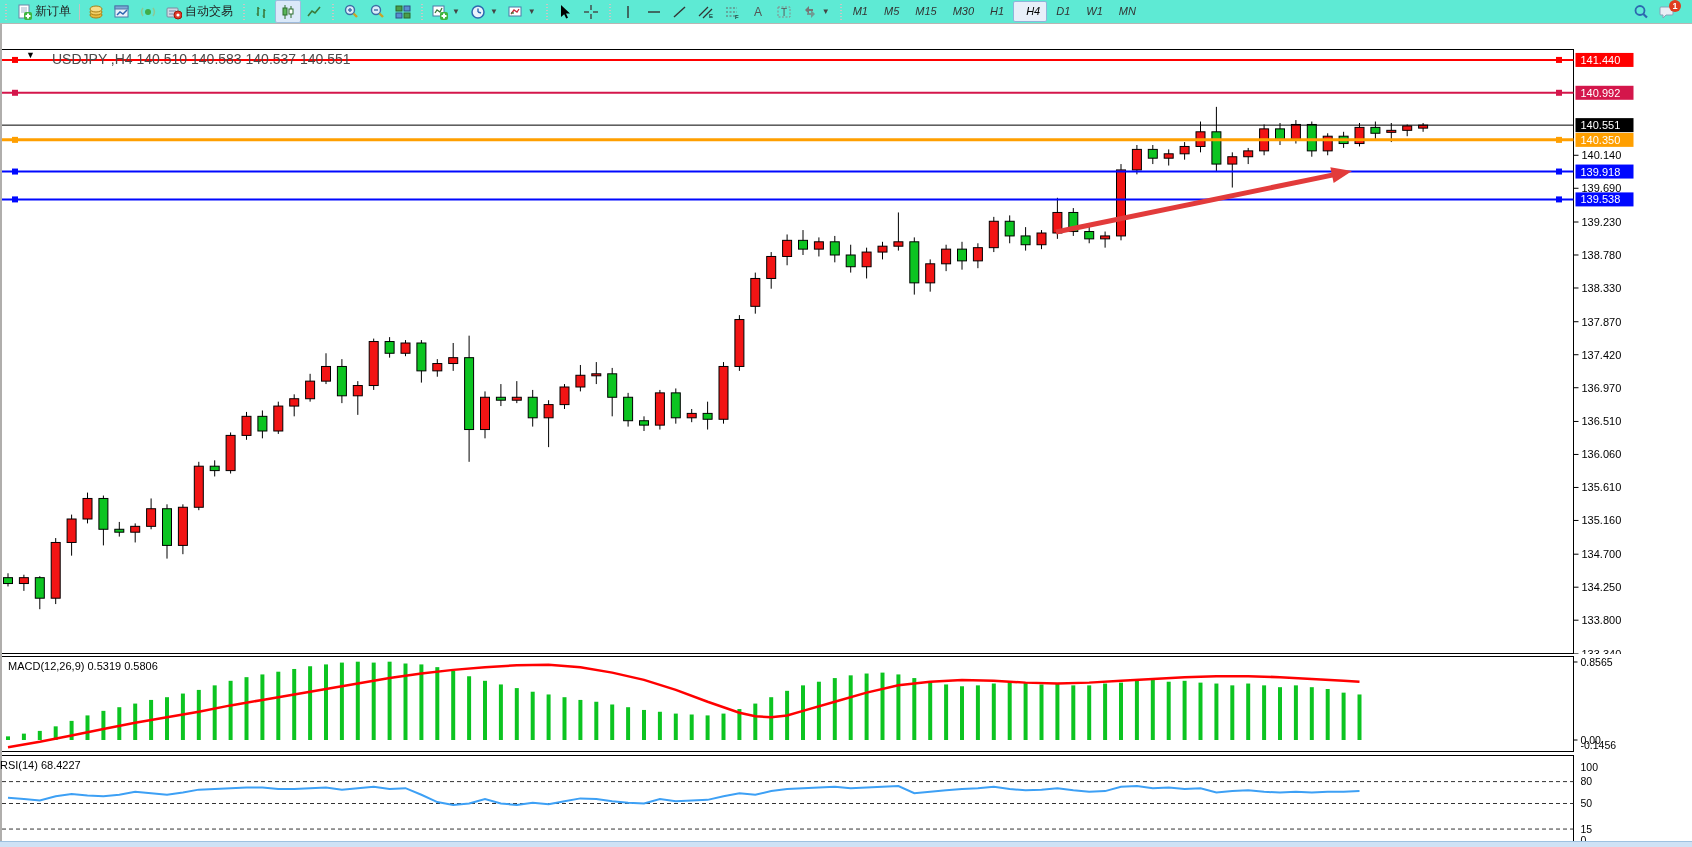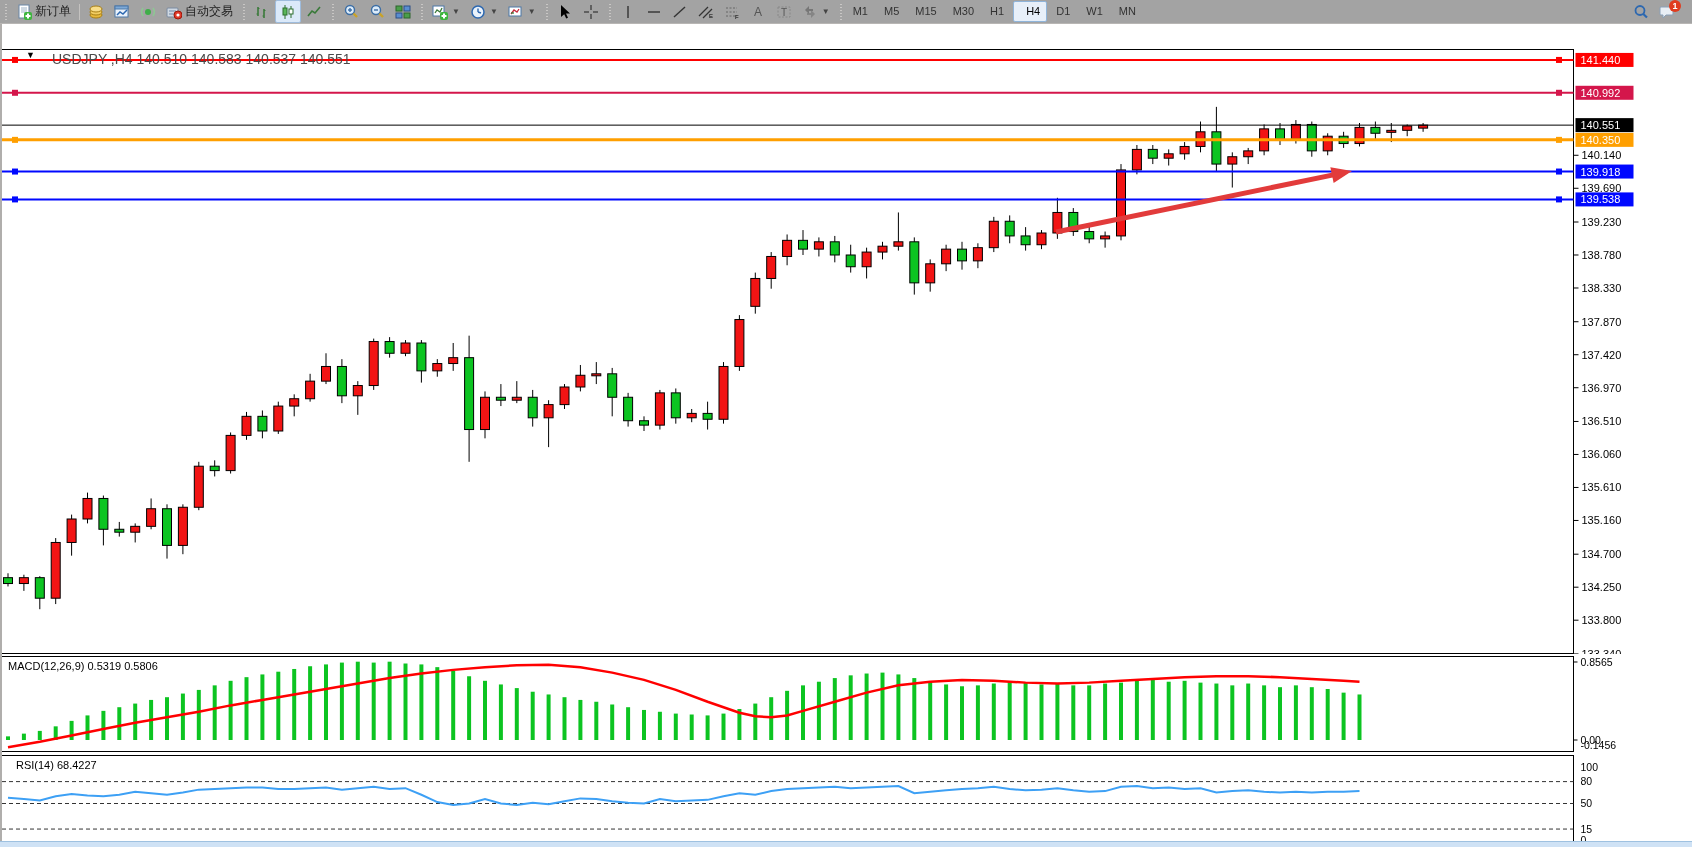--- a/index.html
+++ b/index.html
@@ -1,18 +1,18 @@
 <!DOCTYPE html>
 <html><head>
 <meta charset="utf-8">
 <style>
   html,body{margin:0;padding:0;background:#ffffff;font-family:"Liberation Sans",sans-serif;}
   #stage{position:relative;width:1692px;height:847px;overflow:hidden;background:#fff;}
   
-  .toolbar{position:absolute;left:0;top:0;width:1692px;height:23px;background:#a3a3a3;
+  .toolbar{position:absolute;left:0;top:0;width:1692px;height:23px;background:#5eead4;
     border-bottom:1px solid #b8b6b4;display:flex;align-items:center;font-size:12px;color:#222;}
   .grip{width:5px;height:16px;margin:0 2px 0 4px;
     background-image:repeating-linear-gradient(#c9c7c5 0 1px,transparent 1px 3px);
     background-size:2px 100%;background-repeat:repeat-y;background-position:1px 0;}
   .tb-btn{display:flex;align-items:center;gap:3px;padding:1px 4px;height:19px;border:1px solid transparent;
     border-radius:2px;cursor:default;white-space:nowrap;}
   .tb-btn.pressed{background:#dbe9f9;border-color:#9ebcdd;}
   .tb-sep{width:1px;height:16px;background:#c4c2c0;margin:0 3px;}
   .caret{font-size:8px;color:#444;margin-left:1px;}
   .tf-btn{padding:2px 6px;height:15px;line-height:15px;font-size:11px;color:#333;border:1px solid transparent;border-radius:2px;}
@@ -270,21 +270,21 @@
       <span class="icon16">
         <svg width="16" height="16">
             <polygon points="3,6 7,2 7,5 11,5 11,7 7,7 7,10" fill="#777"></polygon>
             <polygon points="13,10 9,14 9,11 5,11 5,9 9,9 9,6" fill="#777" opacity="0.7"></polygon>
           </svg>
       </span>
       <span class="caret">▼</span>
     </div>
 
     <div class="grip"></div>
-    <div id="tf-group" style="display:flex;align-items:center;gap:2px;">
+    <div id="tf-group" style="display:flex;align-items:center;gap:2px;font-style:italic;">
         <div class="tf-btn">M1</div>
         <div class="tf-btn">M5</div>
         <div class="tf-btn">M15</div>
         <div class="tf-btn">M30</div>
         <div class="tf-btn">H1</div>
         <div class="tf-btn active">H4</div>
         <div class="tf-btn">D1</div>
         <div class="tf-btn">W1</div>
         <div class="tf-btn">MN</div>
       </div>
@@ -306,21 +306,21 @@
           </svg>
         <span class="badge">1</span>
       </span>
     </div>
   </div>
 
   <div class="chartwin">
     <div class="symbol-marker">▼</div>
     <div class="chart-title">USDJPY ,H4  140.510 140.583 140.537 140.551</div>
     <div class="pane-header" style="left:8px;top:636px;text-align:right;">MACD(12,26,9) 0.5319 0.5806</div>
-    <div class="pane-header" style="left:16px;top:735px;">RSI(14) 68.4227</div>
+    <div class="pane-header" style="left:0;top:735px;">RSI(14) 68.4227</div>
 
     <svg id="main-svg" class="pane-svg" style="top:25px;" width="1692" height="605">
         <rect x="1.5" y="0.5" width="1572" height="604" fill="#fff" stroke="#000"></rect>
         <line x1="8" y1="524.2665069999994" x2="8" y2="537.4665009999999" stroke="#000000" stroke-width="1"></line>
         <rect x="3.5" y="528.6665049999996" width="9" height="5.866663999998877" fill="#0cc421" stroke="#000" stroke-width="1"></rect>
         <line x1="23.9" y1="525.7331730000001" x2="23.9" y2="541.866499" stroke="#000000" stroke-width="1"></line>
         <rect x="19.4" y="528.6665049999996" width="9" height="5.866663999998877" fill="#f21414" stroke="#000" stroke-width="1"></rect>
         <line x1="39.8" y1="527.1998389999987" x2="39.8" y2="560.199824" stroke="#000000" stroke-width="1"></line>
         <rect x="35.3" y="528.6665049999996" width="9" height="20.533324000000107" fill="#0cc421" stroke="#000" stroke-width="1"></rect>
         <line x1="55.7" y1="489.0665230000002" x2="55.7" y2="555.0664929999984" stroke="#000000" stroke-width="1"></line>

